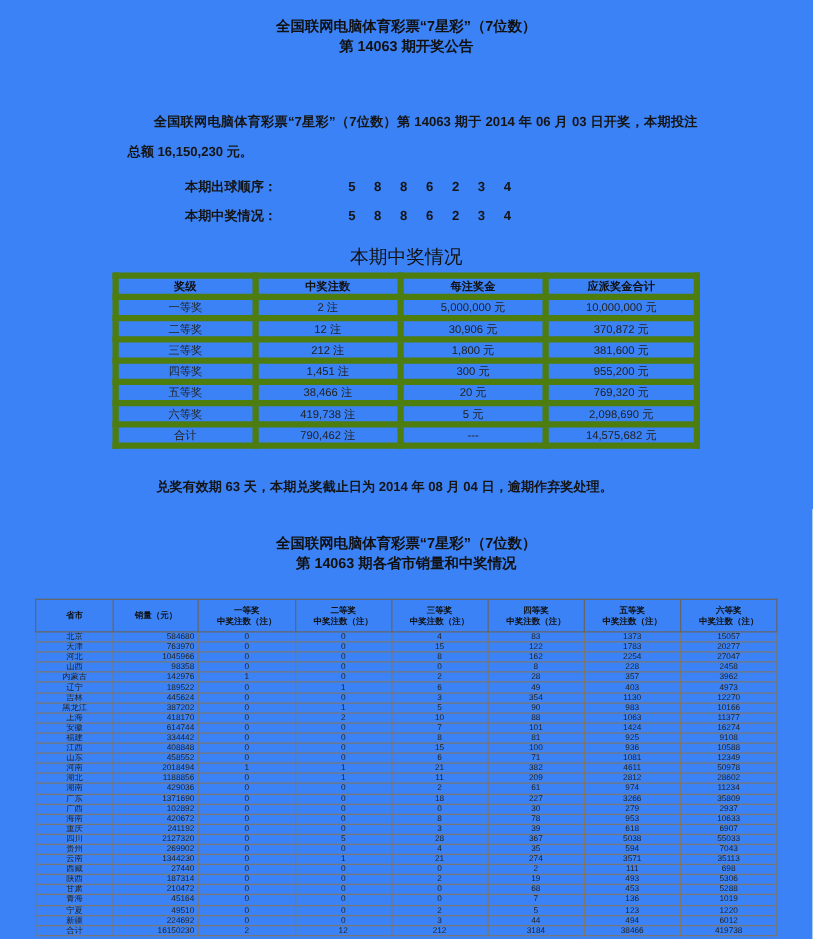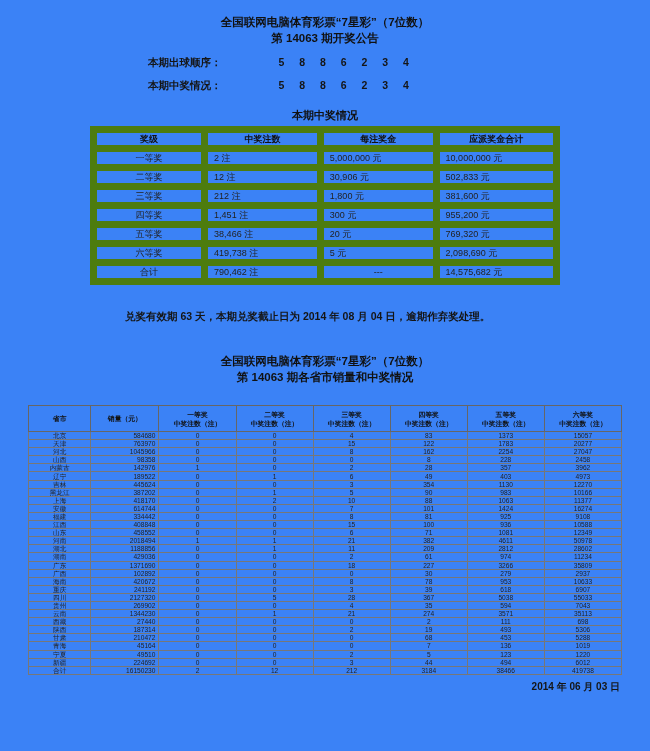--- a/index.html
+++ b/index.html
@@ -36,46 +36,46 @@
     font-size: 10.5px;
     font-weight: bold;
     color: #151515;
     line-height: 14px;
   }
   .draw-line .value { margin-left: 14px; letter-spacing: 6px; padding-left: 43px; }
 
   .tbl1-title {
     margin-top: 16px;
     text-align: center;
-    font-size: 11px;
-    font-weight: bold;
+    font-size: 15px;
+    font-weight: normal;
     color: #111;
   }
 
   table { border-collapse: collapse; table-layout: fixed; }
 
   .prize-table {
     width: 470px;
     margin: 3px auto 0 auto;
     border: 1px solid #333;
   }
   .prize-table th, .prize-table td {
-    border: 7px solid #4d7c0f;
+    border: 5px solid #4d7c0f;
     font-size: 9px;
     height: 13px;
     padding: 0 6px;
     line-height: 12px;
     overflow: hidden;
     white-space: nowrap;
     margin-top: 41px;
   }
   .prize-table th { font-weight: bold; text-align: center; color: #111; }
   .prize-table td { font-weight: normal; color: #222; }
   .prize-table td.c { text-align: center; }
-  .prize-table td.r { text-align: left; }
+  .prize-table td.r { text-align: center; }
   .prize-table col.w1 { width: 24%; }
   .prize-table col.w2 { width: 25%; }
   .prize-table col.w3 { width: 25%; }
   .prize-table col.w4 { width: 26%; }
 
   .note {
     font-size: 10.5px;
     font-weight: bold;
     color: #151515;
     line-height: 13px;
@@ -129,20 +129,21 @@
 </head>
 <body>
 
 <div class="doc">
 
   <div class="doc-title">
     <span>全国联网电脑体育彩票“7星彩”（7位数）</span><br>
     <span>第 14063 期开奖公告</span>
   </div>
 
+  <p class="intro">全国联网电脑体育彩票“7星彩”（7位数）第 14063 期于 2014 年 06 月 03 日开奖，本期投注总额 16,150,230 元。</p>
 
   <div class="draw-line">
     <span class="label">本期出球顺序：</span><span class="value">5 8 8 6 2 3 4</span>
   </div>
   <div class="draw-line">
     <span class="label">本期中奖情况：</span><span class="value">5 8 8 6 2 3 4</span>
   </div>
 
   <div class="tbl1-title">本期中奖情况</div>
 
@@ -165,21 +166,21 @@
         <tr>
           <td class="c">一等奖</td>
           <td class="r">2 注</td>
           <td class="r">5,000,000 元</td>
           <td class="r">10,000,000 元</td>
         </tr>
         <tr>
           <td class="c">二等奖</td>
           <td class="r">12 注</td>
           <td class="r">30,906 元</td>
-          <td class="r">502,833 元</td>
+          <td class="r">370,872 元</td>
         </tr>
         <tr>
           <td class="c">三等奖</td>
           <td class="r">212 注</td>
           <td class="r">1,800 元</td>
           <td class="r">381,600 元</td>
         </tr>
         <tr>
           <td class="c">四等奖</td>
           <td class="r">1,451 注</td>

